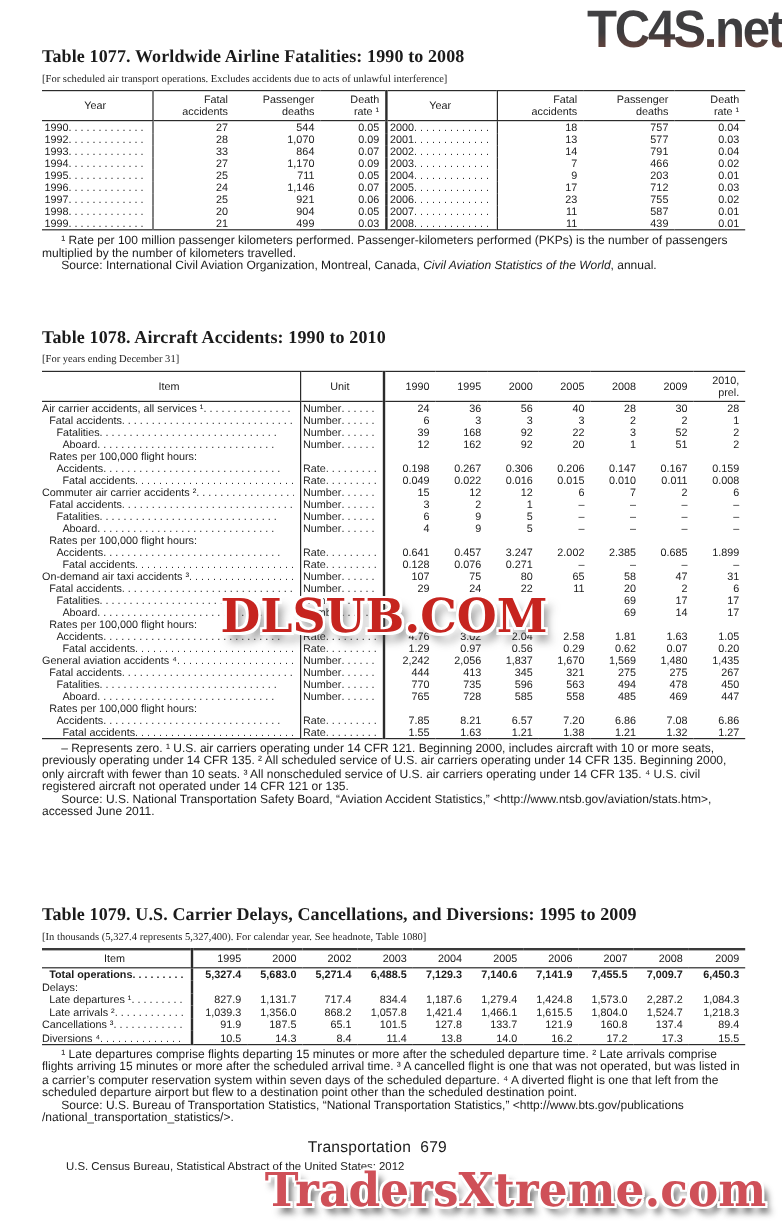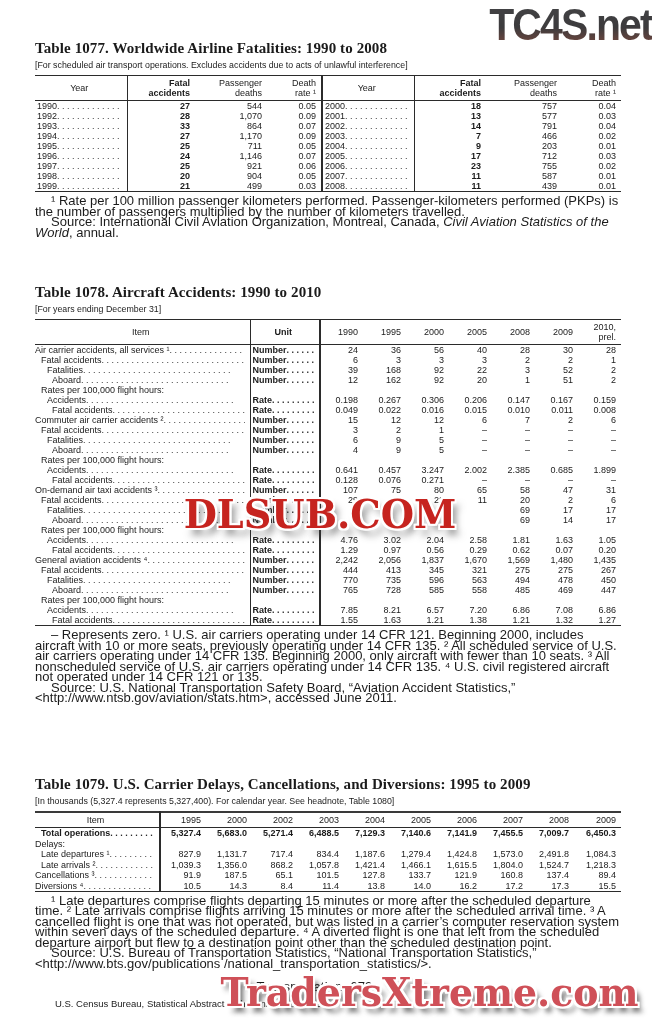--- a/index.html
+++ b/index.html
@@ -2,34 +2,34 @@
 <html><head>
 <meta charset="utf-8">
 <style>
   html,body{margin:0;padding:0;background:#fff;}
   body{width:652px;height:1024px;position:relative;overflow:hidden;
        font-family:"Liberation Sans",sans-serif;color:#1b1b1b;}
   #content{position:absolute;left:35px;top:0;width:586px;}
 
   .tbl-title{font-family:"Liberation Serif",serif;font-weight:bold;
              font-size:15px;line-height:17px;letter-spacing:.1px;}
-  .tbl-note{font-size:8.8px;line-height:10px;margin-top:3px;}
-  .fn{font-size:13px;line-height:10.5px;margin-top:4px;}
+  .tbl-note{font-size:8.8px;line-height:10px;margin-top:3px;font-family:Liberation Serif, serif;}
+  .fn{font-size:10px;line-height:10.5px;margin-top:4px;}
   .fn p{margin:0;text-indent:16px;}
   .fn .it{font-style:italic;}
 
   table{border-collapse:collapse;table-layout:fixed;width:100%;
         border-top:1.5px solid #2b2b2b;border-bottom:1.5px solid #2b2b2b;
         margin-top:5px;font-size:9px;line-height:10px;}
   th{font-weight:normal;border-bottom:1px solid #2b2b2b;vertical-align:middle;
      padding:2px 5px 2px 2px;}
   td{padding:0 5px 0 2px;vertical-align:bottom;height:10px;overflow:hidden;white-space:nowrap;}
   th.num,td.num{text-align:right;}
   th.ctr{text-align:center;}
-  .b-thin{border-left:1px solid #2b2b2b;font-weight:bold;}
+  .b-thin{border-left:1px solid #2b2b2b;}
   .b-thick{border-left:2px solid #2b2b2b;}
   .lbl{display:flex;overflow:hidden;white-space:nowrap;}
   .lbl .t{flex:0 0 auto;}
   .lbl .dots{flex:1 1 auto;overflow:hidden;color:#2b2b2b;}
   .lbl .dots::after{content:" .\00a0.\00a0.\00a0.\00a0.\00a0.\00a0.\00a0.\00a0.\00a0.\00a0.\00a0.\00a0.\00a0.\00a0.\00a0.\00a0.\00a0.\00a0.\00a0.\00a0.\00a0.\00a0.\00a0.\00a0.\00a0.\00a0.\00a0.\00a0.\00a0.";}
   .ind0{padding-left:0;margin-top:36px;} .ind1{padding-left:6px;} .ind2{padding-left:12px;} .ind3{padding-left:17px;}
   .bold{font-weight:bold;}
   #t1079 td{height:10.5px;}
   #t1079 table{border-top:2px solid #3a3a3a;}
 
@@ -966,21 +966,21 @@
                 </div>
               </td>
               <td class="num b-thick">827.9</td>
               <td class="num">1,131.7</td>
               <td class="num">717.4</td>
               <td class="num">834.4</td>
               <td class="num">1,187.6</td>
               <td class="num">1,279.4</td>
               <td class="num">1,424.8</td>
               <td class="num">1,573.0</td>
-              <td class="num">2,491.8</td>
+              <td class="num">2,287.2</td>
               <td class="num">1,084.3</td>
             </tr>
             <tr>
               <td class="ind1">
                 <div class="lbl">
                   <span class="t">Late arrivals ²</span>
                   <span class="dots"></span>
                 </div>
               </td>
               <td class="num b-thick">1,039.3</td>

